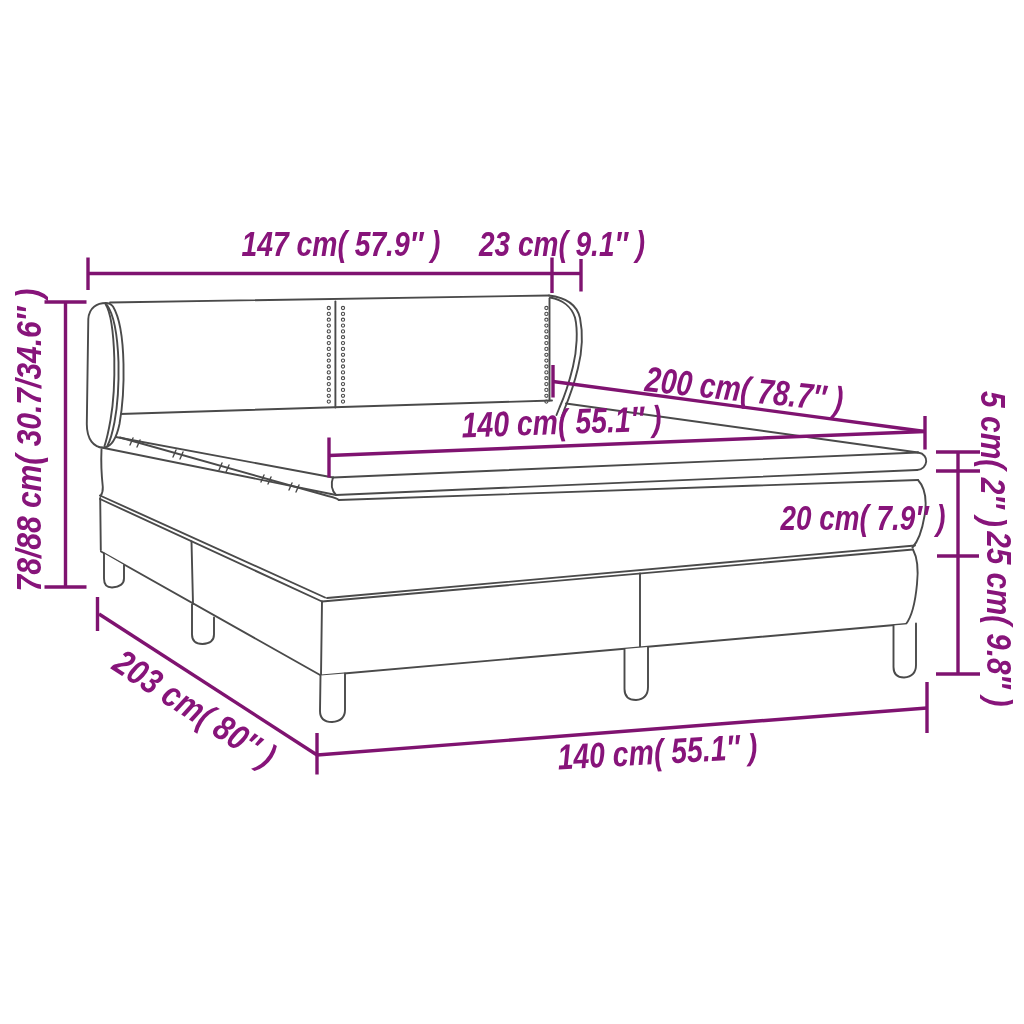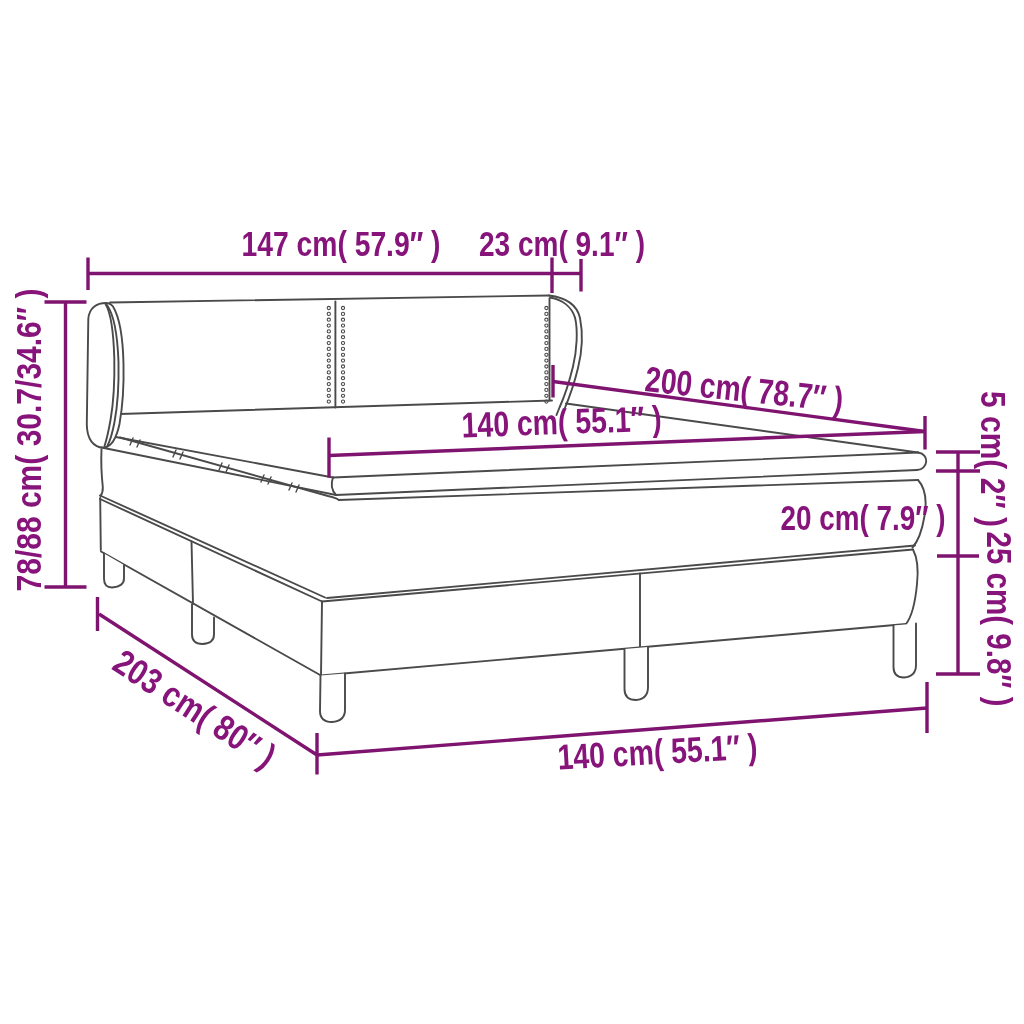--- a/index.html
+++ b/index.html
@@ -1,16 +1,16 @@
 <!DOCTYPE html>
 <html><head>
 <meta charset="utf-8">
 <style>
   html,body{margin:0;padding:0;background:#ffffff;}
-  #stage{width:1024px;height:1024px;position:relative;background:#be185d;font-family:"Liberation Sans", sans-serif;}
+  #stage{width:1024px;height:1024px;position:relative;background:#be185d;font-family:"Liberation Sans", sans-serif;font-style:italic;}
   svg{display:block;}
   text{font-family:"Liberation Sans", sans-serif;font-weight:bold;fill:#87147a;}
 </style>
 </head>
 <body>
 
 <div id="stage">
 <svg width="1024" height="1024" viewBox="0 0 1024 1024">
 
   <rect x="0" y="0" width="1024" height="1024" fill="#ffffff"></rect>

